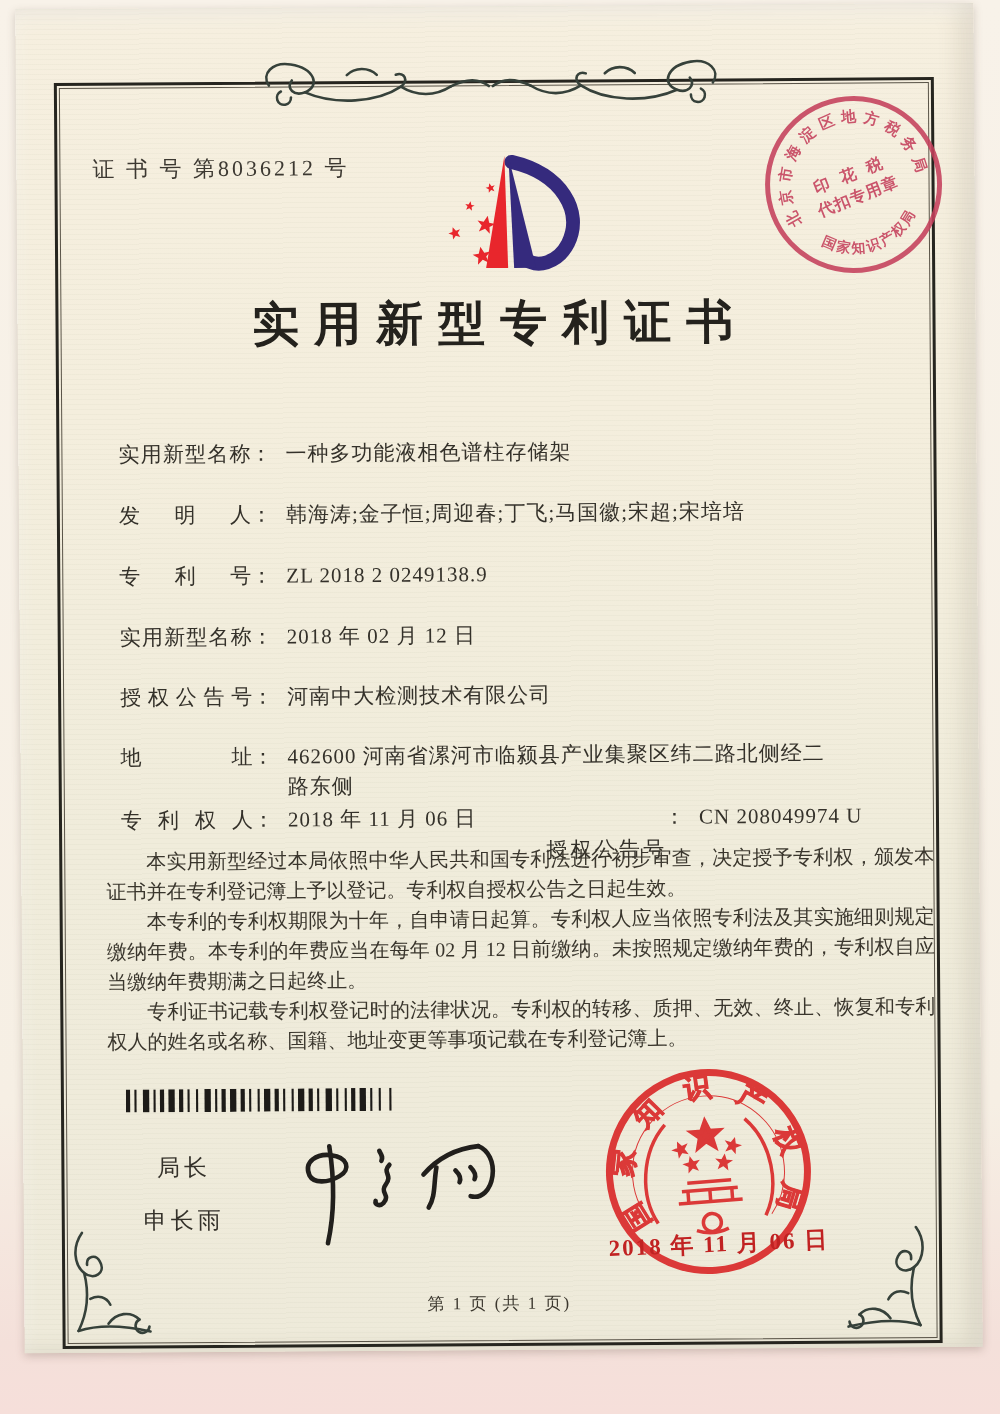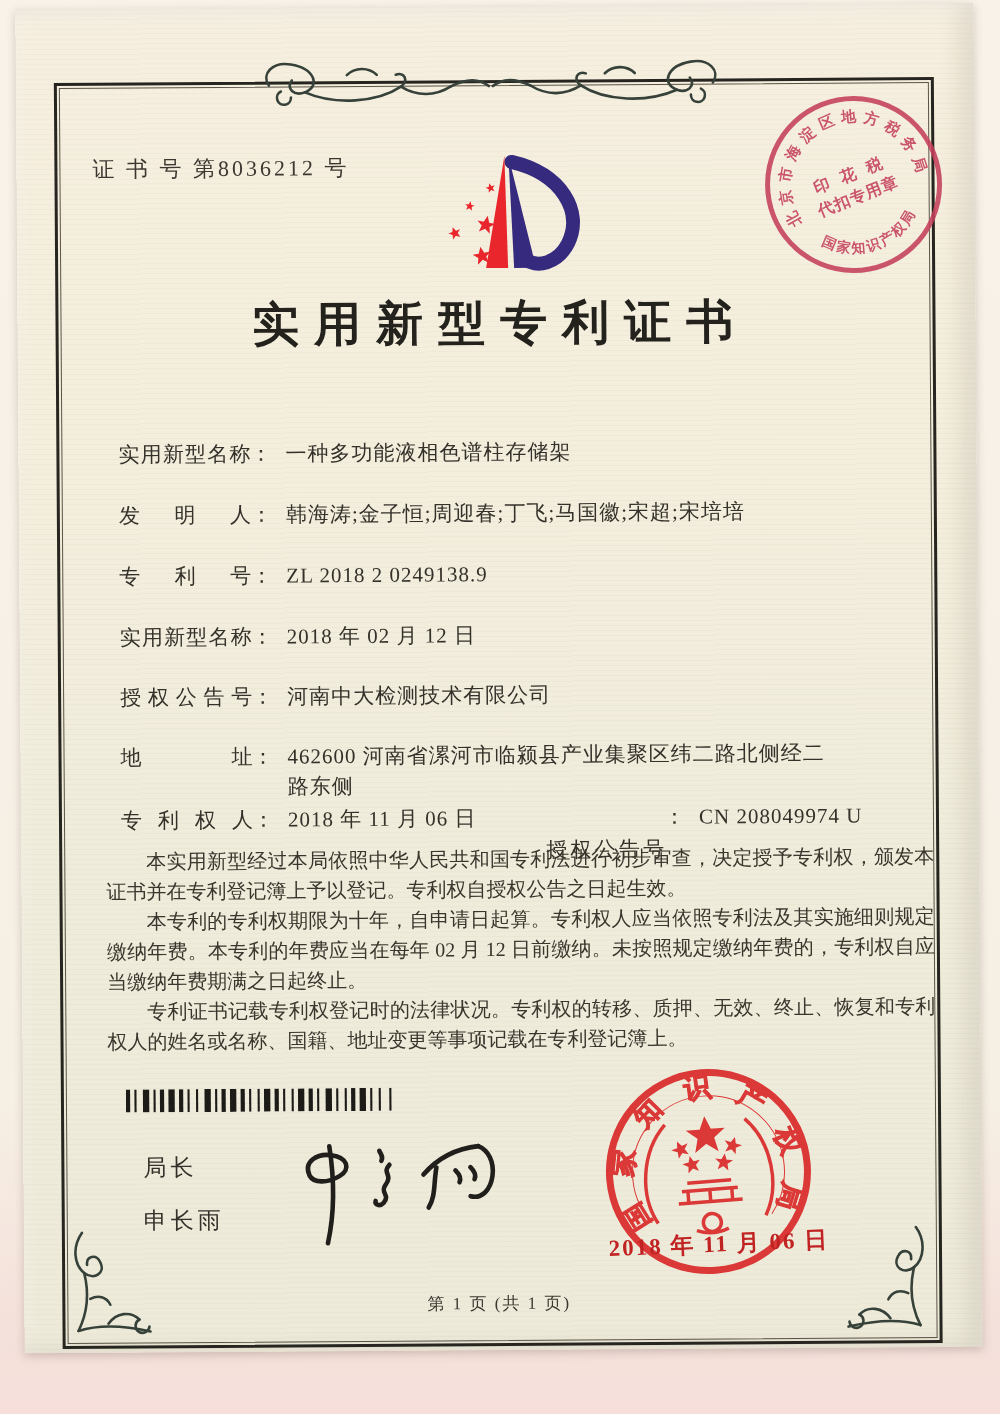--- a/index.html
+++ b/index.html
@@ -36,21 +36,21 @@
   .fvalue{display:inline-block;letter-spacing:1px;vertical-align:top;}
   .fvalue.addr{width:552px;}
   .grant-no-group{position:absolute;left:425px;top:0;white-space:nowrap;}
   .grant-no-group .flabel{width:118px;margin-top:32px;}
   .body-text{
     position:absolute;left:85px;top:838px;width:828px;
     font-size:20px;line-height:30px;color:#3a362d;text-align:justify;
   }
   .body-text p{margin:0;text-indent:2em;}
   .barcode{position:absolute;left:103px;top:1081px;}
-  .signer{position:absolute;left:120px;top:1144px;font-size:23px;color:#34312a;letter-spacing:4px;}
+  .signer{position:absolute;left:120px;top:1144px;font-size:23px;color:#34312a;letter-spacing:4px;text-align:center;}
   .signer div{margin-bottom:22px;}
   .signature{position:absolute;left:250px;top:1106px;}
   .signature path{fill:none;stroke:#211f1c;stroke-width:4.6;stroke-linecap:round;stroke-linejoin:round;}
   .seal{position:absolute;left:575px;top:1057px;width:220px;height:220px;transform:rotate(-4deg);opacity:.93;}
   .seal *{stroke:#da2c2c;}
   .seal text{fill:#da2c2c;stroke:none;font-weight:bold;font-family:"Liberation Serif",serif;}
   .seal-date{
     position:absolute;left:580px;top:1224px;width:230px;text-align:center;
     font-size:23px;font-weight:bold;color:#c12222;letter-spacing:2px;transform:rotate(-2deg);
   }

